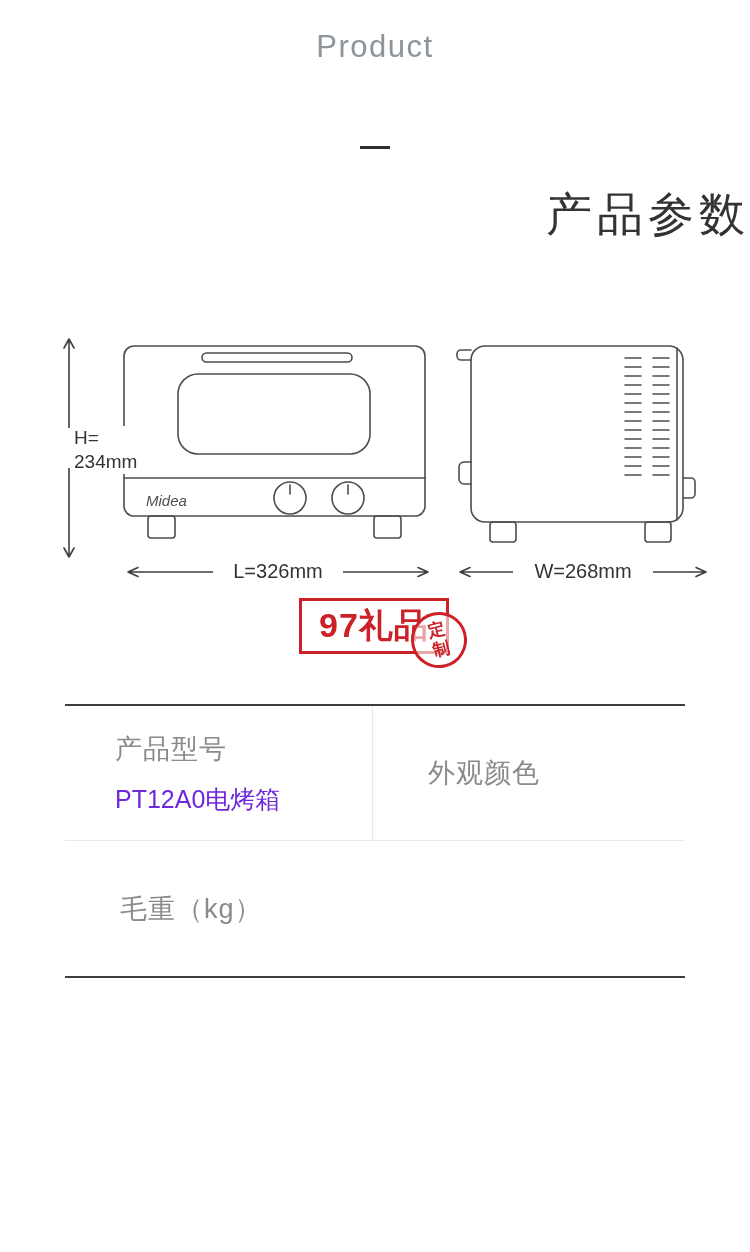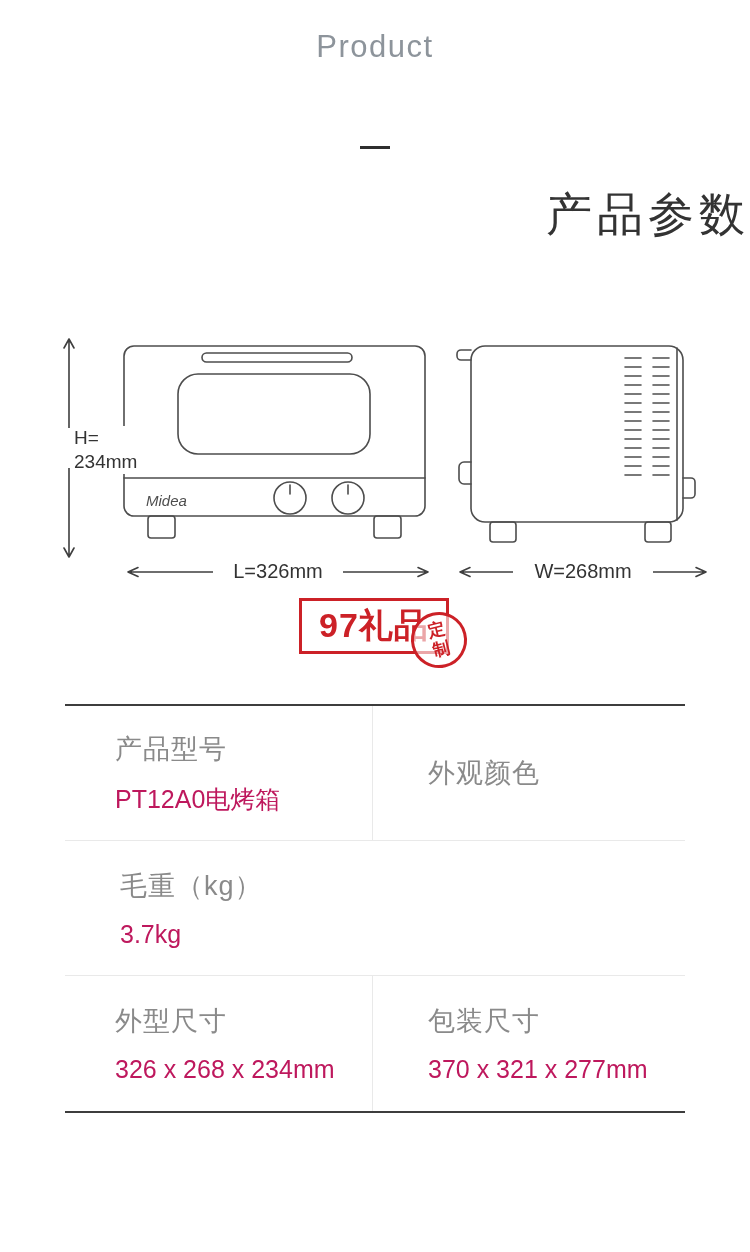--- a/index.html
+++ b/index.html
@@ -71,21 +71,21 @@
   }
   .spec-row { display:flex; height:135px; border-bottom:1px solid #e9e9e9; }
   .spec-row:last-child { border-bottom:none; }
   .spec-cell {
     flex:1; display:flex; flex-direction:column; justify-content:center;
     gap:16px; padding-left:50px;
   }
   .spec-cell.left  { border-right:1px solid #e9e9e9; }
   .spec-cell.right { padding-left:55px; }
   .spec-label { font-size:27px; color:#8a8a8a; letter-spacing:1px; }
-  .spec-value { font-size:25px; color:#be185d; }
+  .spec-value { font-size:25px; color:#6d28d9; }
 </style>
 </head>
 <body>
 
 <div class="page">
 
   <div class="title-en">
     <div>Product</div>
   </div>
   <div class="section-divider"></div>
@@ -167,29 +167,18 @@
       </div>
       <div class="spec-cell right">
         <div class="spec-label">外观颜色</div>
       </div>
     </div>
 
 
     <div class="spec-row">
       <div class="spec-cell right">
         <div class="spec-label">毛重（kg）</div>
-        <div class="spec-value">3.7kg</div>
       </div>
     </div>
 
-    <div class="spec-row">
-      <div class="spec-cell left">
-        <div class="spec-label">外型尺寸</div>
-        <div class="spec-value">326 x 268 x 234mm</div>
-      </div>
-      <div class="spec-cell right">
-        <div class="spec-label">包装尺寸</div>
-        <div class="spec-value">370 x 321 x 277mm</div>
-      </div>
-    </div>
 
   </div>
 </div>
 
 </body></html>

